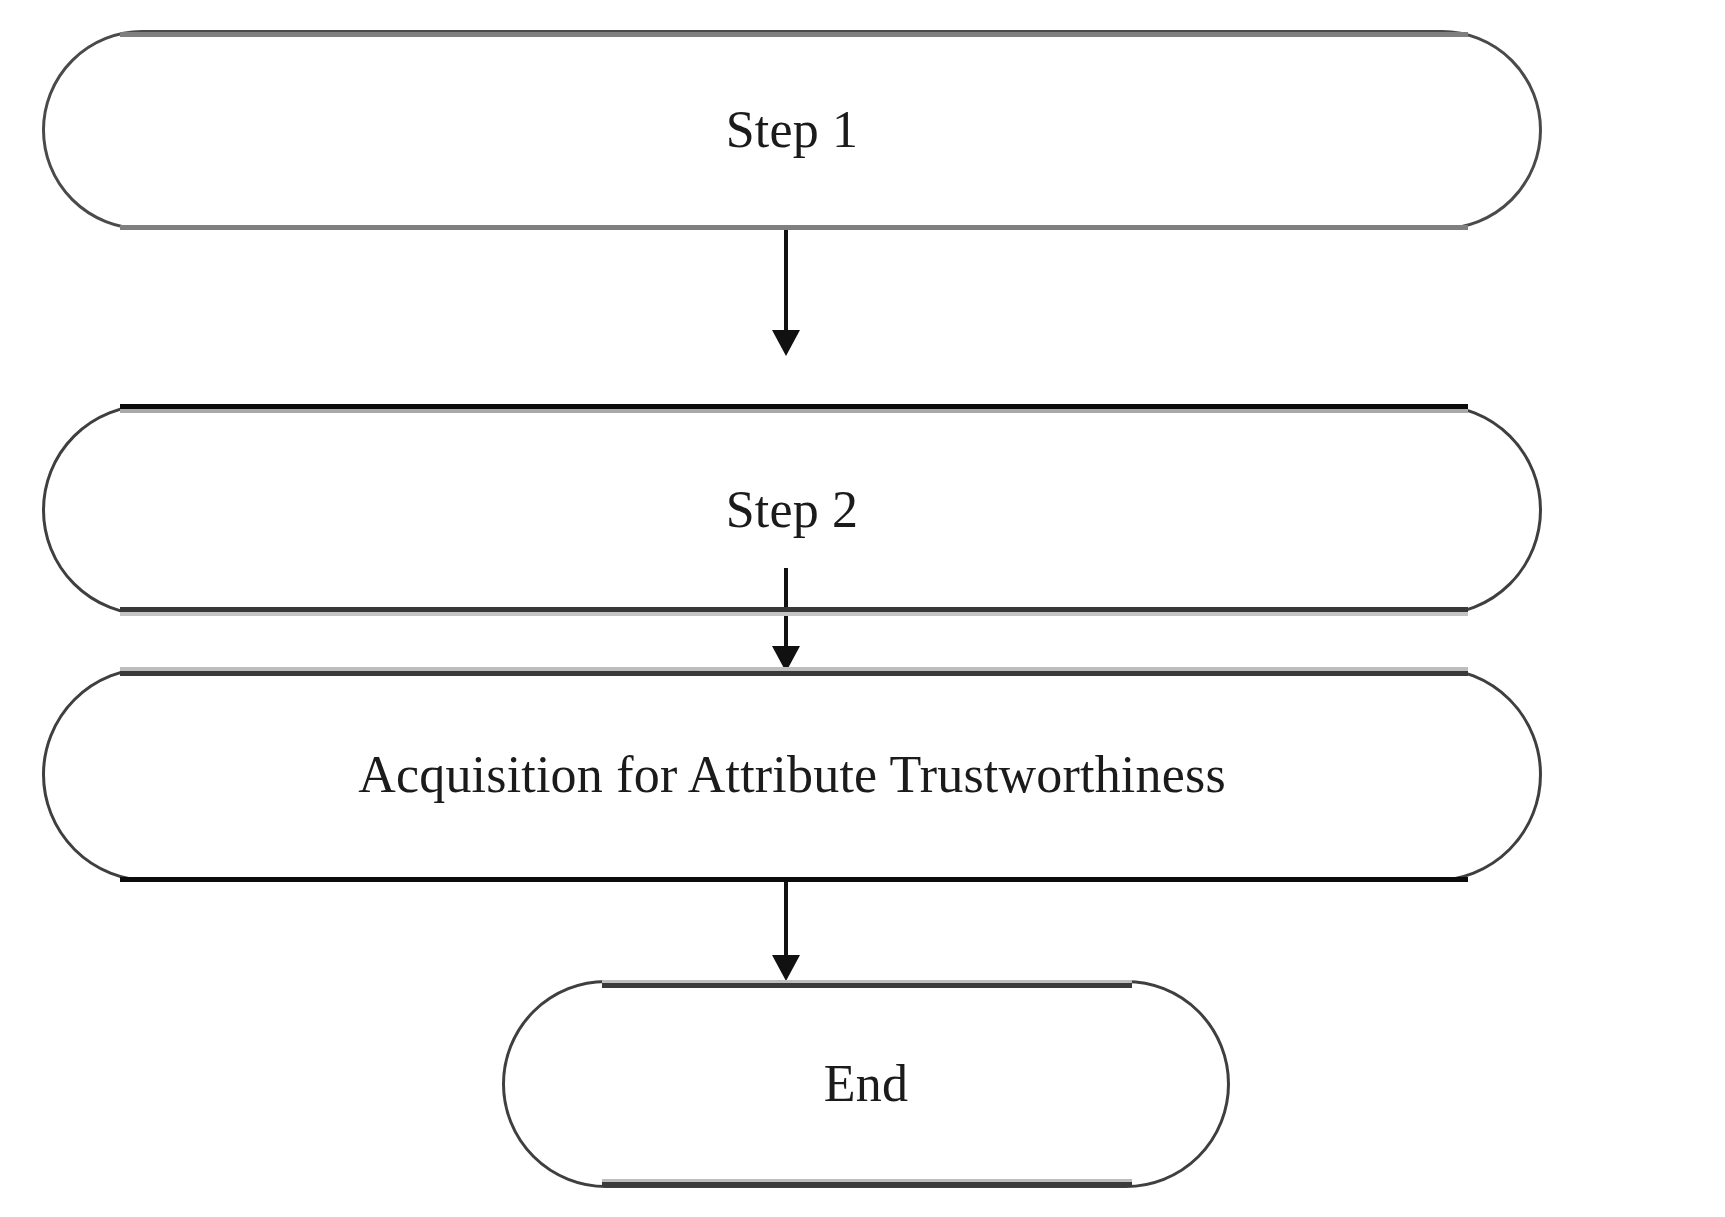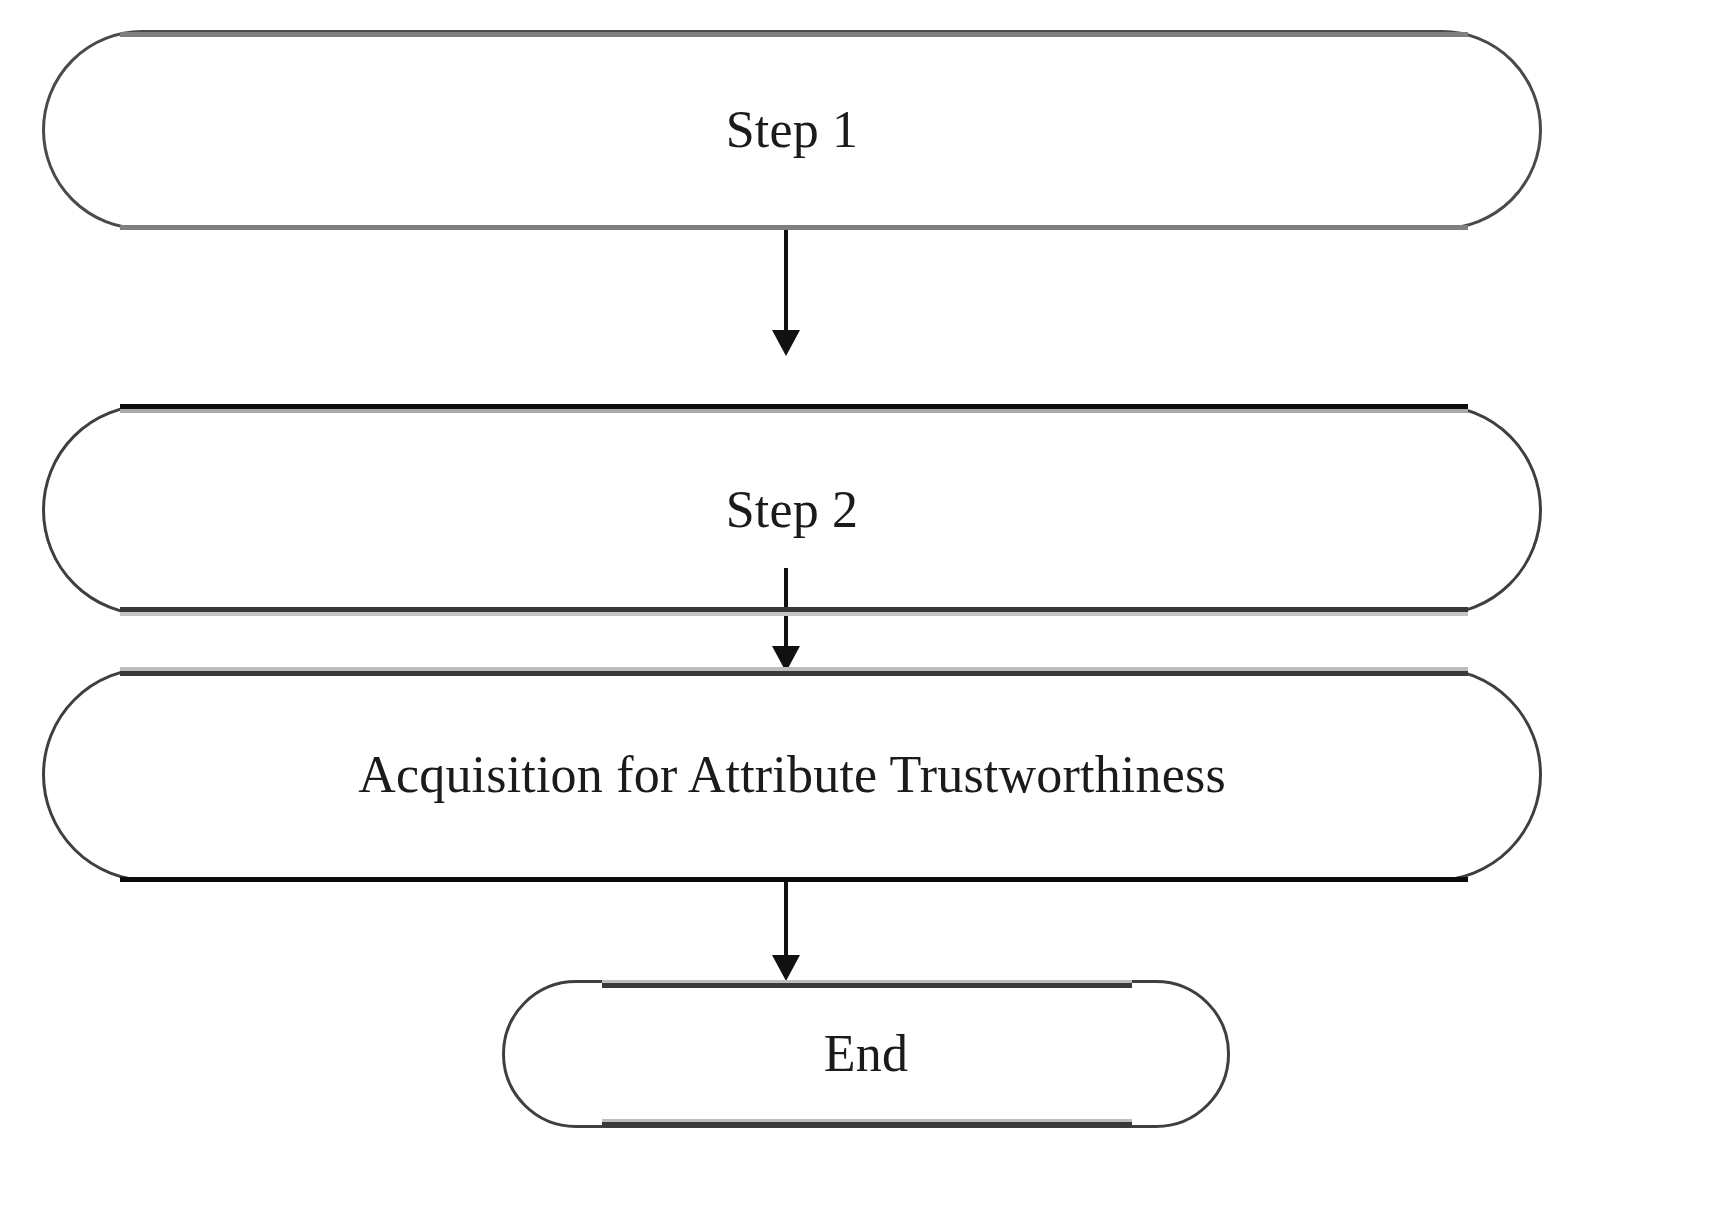--- a/index.html
+++ b/index.html
@@ -137,21 +137,21 @@
     <div class="label-stack">
       <span class="line">Acquisition for Attribute Trustworthiness</span>
     </div>
   </div>
 
   <div class="connector" style="left:784px; top:882px; width:4px; height:100px;">
     <div class="stem" style="height:75px;"></div>
     <div class="head" style="top:73px;"></div>
   </div>
 
-  <div class="node" style="left:502px; top:980px; width:728px; height:148px;">
+  <div class="node" style="left:502px; top:980px; width:728px; height:208px;">
     <div class="shape" style="border-color:#3f3f3f;"></div>
     <div class="rail shadow" style="left:100px; top:0px; width:530px; background:#bdbdbd; z-index:2;"></div>
     <div class="rail" style="left:100px; top:3px; width:530px; background:#3a3a3a; z-index:2;"></div>
     <div class="rail shadow" style="left:100px; bottom:5px; width:530px; background:#bdbdbd; z-index:2;"></div>
     <div class="rail" style="left:100px; bottom:1px; width:530px; background:#3a3a3a; z-index:2;"></div>
     <div class="label-stack">
       <span class="line">End</span>
     </div>
   </div>
 

